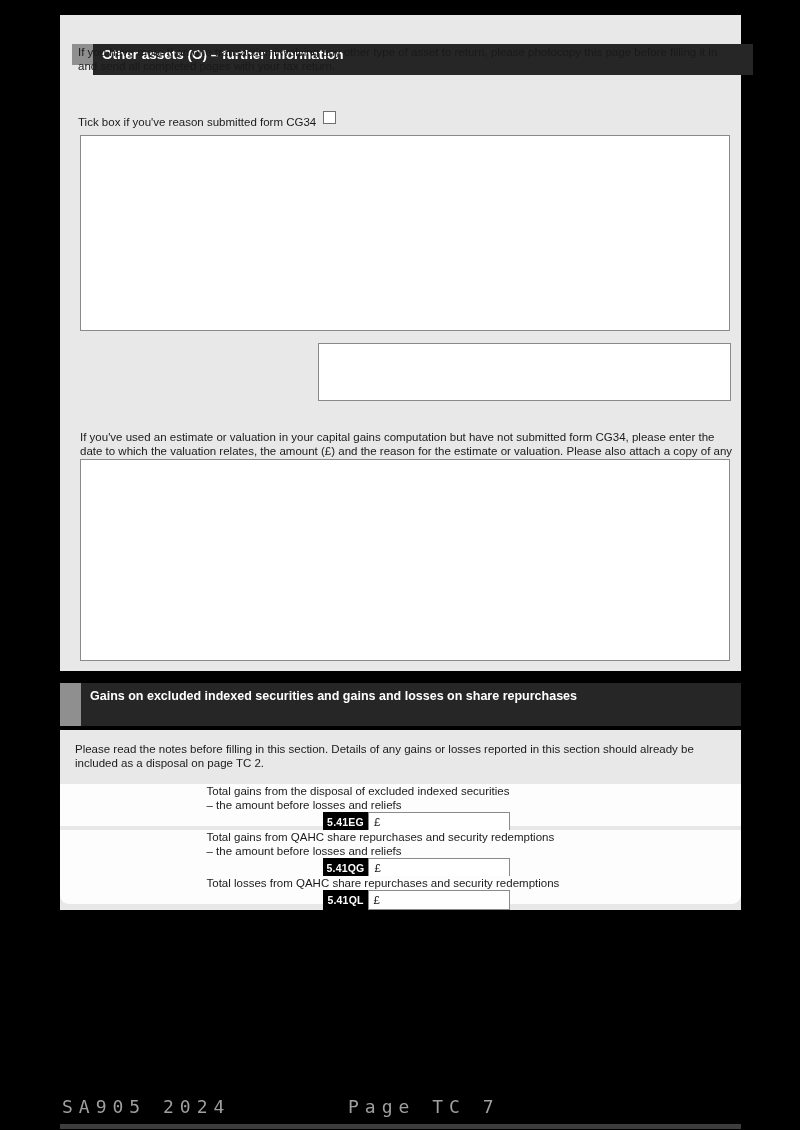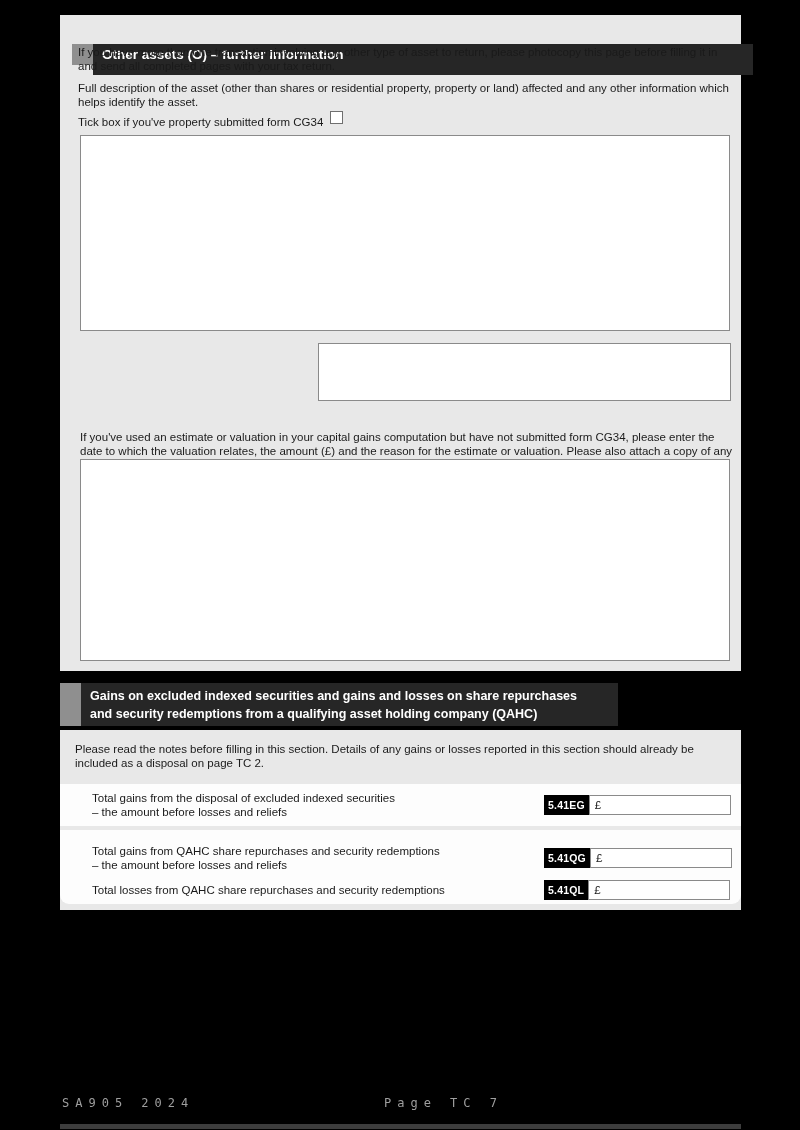--- a/index.html
+++ b/index.html
@@ -21,75 +21,73 @@
   .checkbox { display:inline-block; width:13px; height:13px; background:#fff; border:1px solid #6f6f6f; margin-left:7px; margin-top:-5px; }
 
   .write-box { background:#fff; border:1px solid #8a8a8a; position:absolute; }
   .big-box1 { left:20px; top:120px; width:650px; height:196px; }
   .connection-label { position:absolute; left:20px; top:328px; width:228px; }
   .connection-box { left:258px; top:328px; width:413px; height:58px; }
   .valuation-para { position:absolute; left:20px; top:416px; width:658px; }
   .big-box2 { left:20px; top:444px; width:650px; height:202px; }
 
   
-  .header-bar2 { position:absolute; left:60px; top:683px; width:558px; height:43px; display:flex; }
+  .header-bar2 { position:absolute; left:60px; top:683px; width:681px; height:43px; display:flex; }
   .header-square2 { width:21px; background:#8f8f8f; flex:0 0 21px; }
   .header-dark2 { flex:1; background:#262626; color:#fff; font-weight:bold; font-size:12.5px; line-height:18px; padding:4px 0 0 9px; }
 
   .form-area2 { position:absolute; left:60px; top:730px; width:681px; height:180px; background:#e8e8e8; }
   .note-text { position:absolute; left:15px; top:13px; width:655px; }
 
-  .money-row { position:absolute; left:0; width:681px; background:#fdfdfd; display:flex; align-items:center; }
+  .money-row { position:absolute; left:0; width:681px; background:#fdfdfd; display:flex; align-items:center;flex-direction:column; }
   .row1 { top:54px; height:42px; }
   .row2 { top:100px; height:56px; }
   .row3 { top:146px; height:28px;border-radius:9px; }
   .row-label { margin-left:32px; width:420px; font-size:11.5px; line-height:14px; color:#1a1a1a; }
   .row-entry { display:flex; align-items:center; margin-left:32px; }
   .code-badge { background:#000; color:#fff; font-weight:bold; font-size:10.5px; line-height:14px; padding:3px 4px; letter-spacing:0.2px; }
   .money-box { width:142px; height:20px; background:#fff; border:1px solid #8a8a8a; display:flex; align-items:center; }
   .pound { font-size:11.5px; padding-left:5px; color:#1a1a1a; }
 
   
-  .footer-text { position:absolute; top:1096px; font-family:"DejaVu Sans Mono", monospace; font-size:12px; letter-spacing:6px; color:#9f9f9f; }
+  .footer-text { position:absolute; top:1096px; font-family:"DejaVu Sans Mono", monospace; font-size:18px; letter-spacing:6px; color:#9f9f9f; }
   .footer-left { left:62px; }
-  .footer-center { left:348px;margin-left:36px; }
+  .footer-center { left:348px; }
   .bottom-strip { position:absolute; left:60px; top:1124px; width:681px; height:5px; background:#3d3d3d; }
 </style>
 </head>
 <body>
 
 <div class="page">
 
   <div class="form-area1">
     <div class="header-bar">
       <div class="header-square"></div>
       <div class="header-dark">Other assets (O) – further information</div>
     </div>
 
     <p class="body-text para1">If you have more than one transaction involving any other type of asset to return, please photocopy this page before filling it in and send all completed pages with your tax return.</p>
-    <p class="body-text para2">Full description of the asset (other than shares or residential property, property or land) affected and any other information which helps identify the asset.</p>
 
     <div class="tick-row">
-      <span class="body-text">Tick box if you've property submitted form CG34</span>
+      <span class="body-text">Tick box if you've reason submitted form CG34</span>
       <span class="checkbox"></span>
     </div>
 
     <div class="write-box big-box1"></div>
 
     <div class="write-box connection-box"></div>
 
     <p class="body-text valuation-para">If you've used an estimate or valuation in your capital gains computation but have not submitted form CG34, please enter the date to which the valuation relates, the amount (£) and the reason for the estimate or valuation. Please also attach a copy of any valuation obtained.</p>
     <div class="write-box big-box2"></div>
   </div>
 
   <div class="header-bar2">
     <div class="header-square2"></div>
     <div class="header-dark2">
       <div>Gains on excluded indexed securities and gains and losses on share repurchases</div>
-      <div>and security redemptions from a qualifying asset holding company (QAHC)</div>
     </div>
   </div>
 
   <div class="form-area2">
     <p class="body-text note-text">Please read the notes before filling in this section. Details of any gains or losses reported in this section should already be included as a disposal on page TC 2.</p>
 
     <div class="money-row row1">
       <div class="row-label">
         <div>Total gains from the disposal of excluded indexed securities</div>
         <div>– the amount before losses and reliefs</div>

